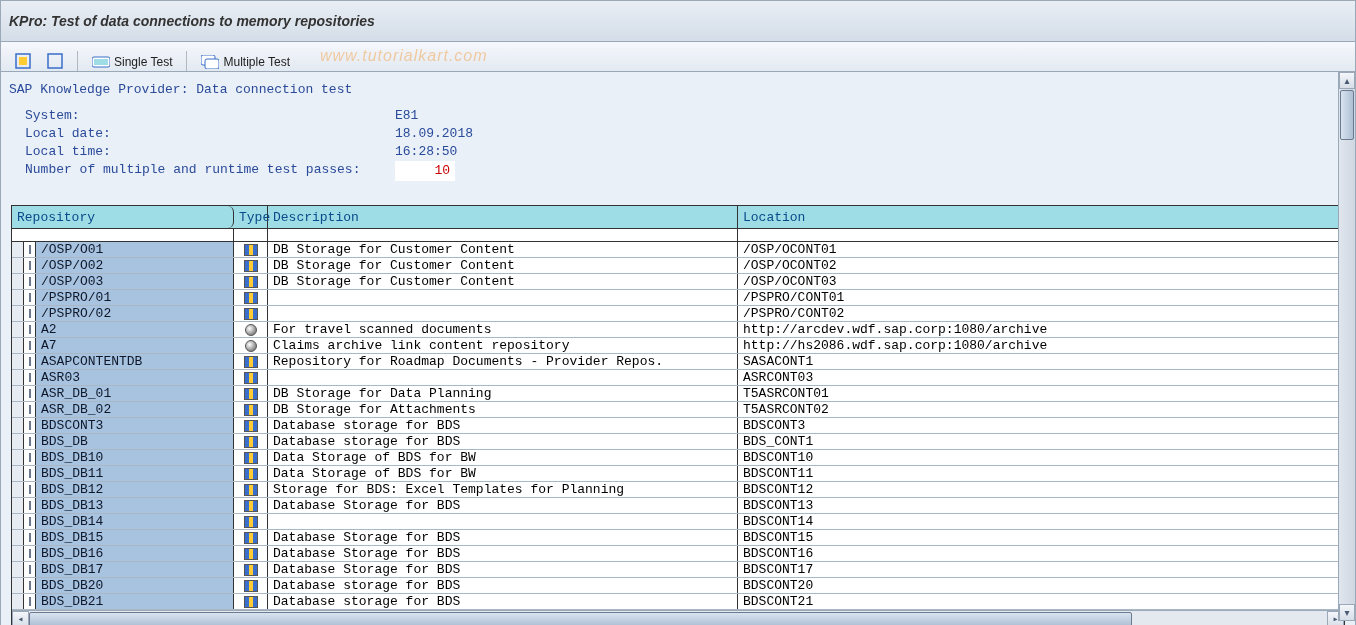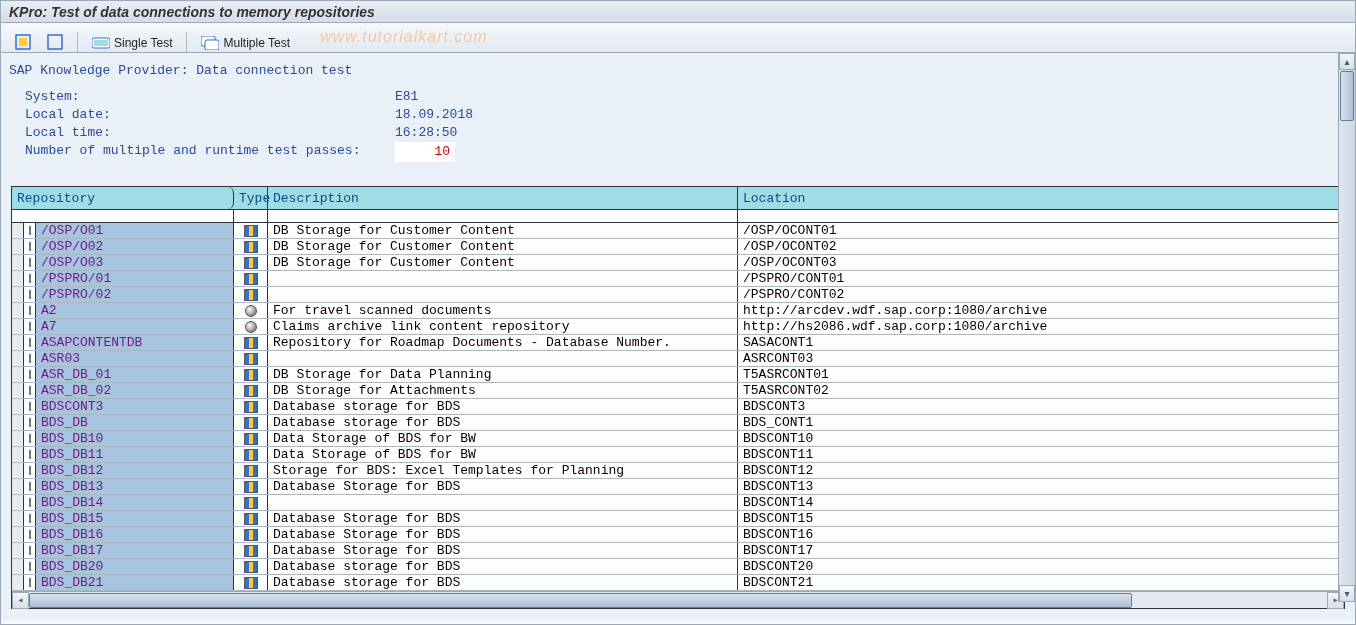--- a/index.html
+++ b/index.html
@@ -13,21 +13,21 @@
   .window {
     width: 1356px;
     height: 625px;
     border: 1px solid #9aa8b8;
     background: #f5f7fa;
     position: relative;
   }
   .titlebar {
     background: linear-gradient(#e9eef4,#d4dde8);
     border-bottom: 1px solid #9aa8b8;
-    height: 22px;
+    height: 41px;
     display: flex;
     align-items: center;
     padding: 0 8px;
     font-weight: bold;
     font-style: italic;
     font-size: 14px;
     color: #333;
   }
   .toolbar {
     background: linear-gradient(#f5f8fc,#e3e9f1);
@@ -139,21 +139,21 @@
     align-items:center;
     padding:0 5px;
     white-space:nowrap;
     overflow:hidden;
   }
   .gc-sel { width:12px; padding:0; background:#e7ecf3; border-right:1px solid #aab7c4;}
   .gc-chk { width:12px; padding:0; background:#fff; display:flex; align-items:center; justify-content:center; border-right:1px solid #aab7c4;}
   .gc-chk .cbox {
     width:9px;height:9px;border:1px solid #6b7a8f; background:#fff;
   }
-  .gc-repo { width:198px; background:#a7c3e0; color:#701a75; }
+  .gc-repo { width:198px; background:#a7c3e0; color:#0f172a; }
   .gc-type { width:34px; padding:0; display:flex; align-items:center; justify-content:center; background:#fff;}
   .gc-desc { width:470px; color:#000000; }
   .gc-loc  { flex:1; border-right:none; color:#000;}
   .type-db {
     width:14px;height:12px;
     background: linear-gradient(to right,#3a6ecb 33%,#ffcc33 33% 66%,#3a6ecb 66%);
     border:1px solid #555;
   }
   .type-arc {
     width:12px;height:12px; border-radius:50%;
@@ -374,21 +374,21 @@
           </div>
           <div class="grow">
             <div class="gcell gc-sel"></div>
             <div class="gcell gc-chk">
               <span class="cbox"></span>
             </div>
             <div class="gcell gc-repo">ASAPCONTENTDB</div>
             <div class="gcell gc-type">
               <span class="type-db"></span>
             </div>
-            <div class="gcell gc-desc">Repository for Roadmap Documents - Database Number.</div>
+            <div class="gcell gc-desc">Repository for Roadmap Documents - Provider Repos.</div>
             <div class="gcell gc-loc">SASACONT1</div>
           </div>
           <div class="grow">
             <div class="gcell gc-sel"></div>
             <div class="gcell gc-chk">
               <span class="cbox"></span>
             </div>
             <div class="gcell gc-repo">ASR03</div>
             <div class="gcell gc-type">
               <span class="type-db"></span>

